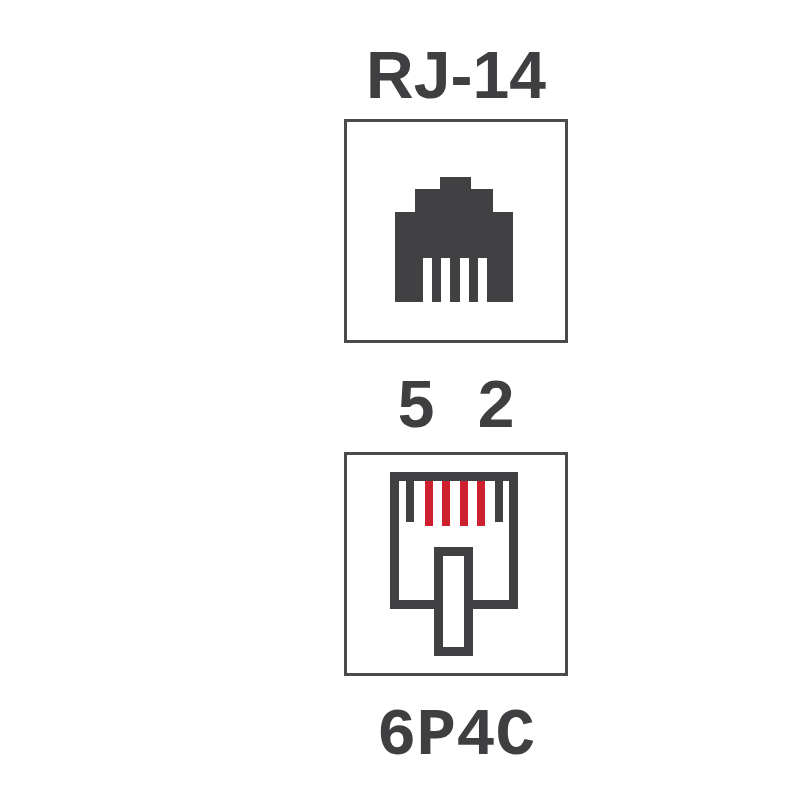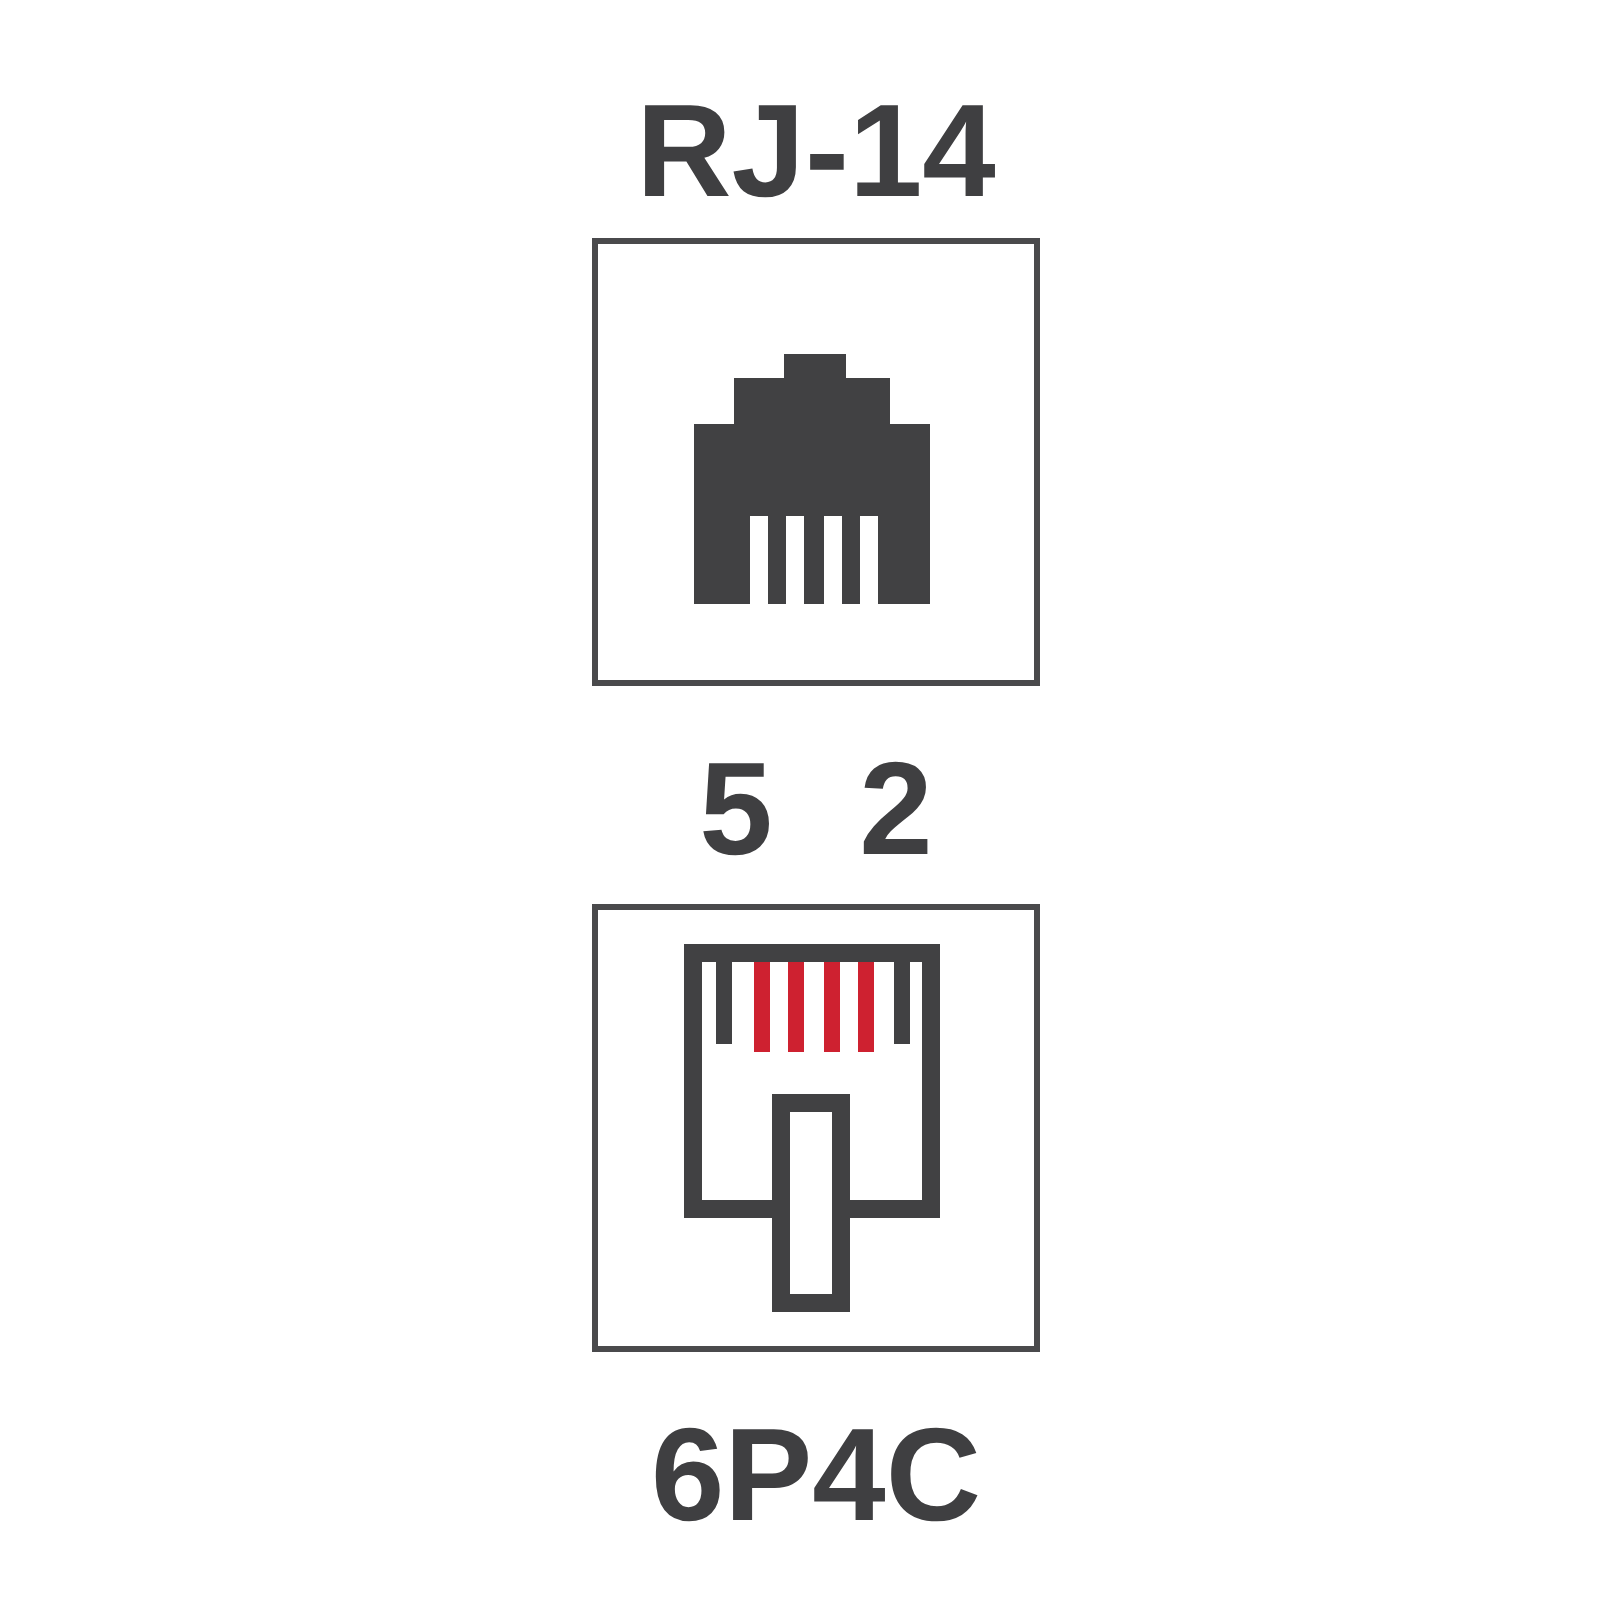--- a/index.html
+++ b/index.html
@@ -14,33 +14,34 @@
   body {
     background: var(--background);
     font-family: "Liberation Sans", sans-serif;
   }
   .canvas {
     position: relative;
     width: 732px;
     height: 800px;
     background: var(--background);
     overflow: hidden;
+    margin-left: 48px;
   }
   .label {
     position: absolute;
     transform: translateX(-50%);
     font-weight: 700;
     font-size: 66px;
     line-height: 1;
     color: var(--text);
     white-space: nowrap;
     letter-spacing: 0px;
   }
   .title { left: 408px; top: 42px; }
-  .bottom-label { left: 408px; top: 704px; }
+  .bottom-label { left: 408px; top: 704px; font-family: Liberation Mono, monospace; }
   .pin-num { font-size: 66px; top: 371px; }
   .pin-num.left { left: 368px; }
   .pin-num.right { left: 448px; }
 
   .outline-box {
     position: absolute;
     left: 296px;
     width: 224px;
     height: 224px;
     border: 3px solid var(--box-border);

